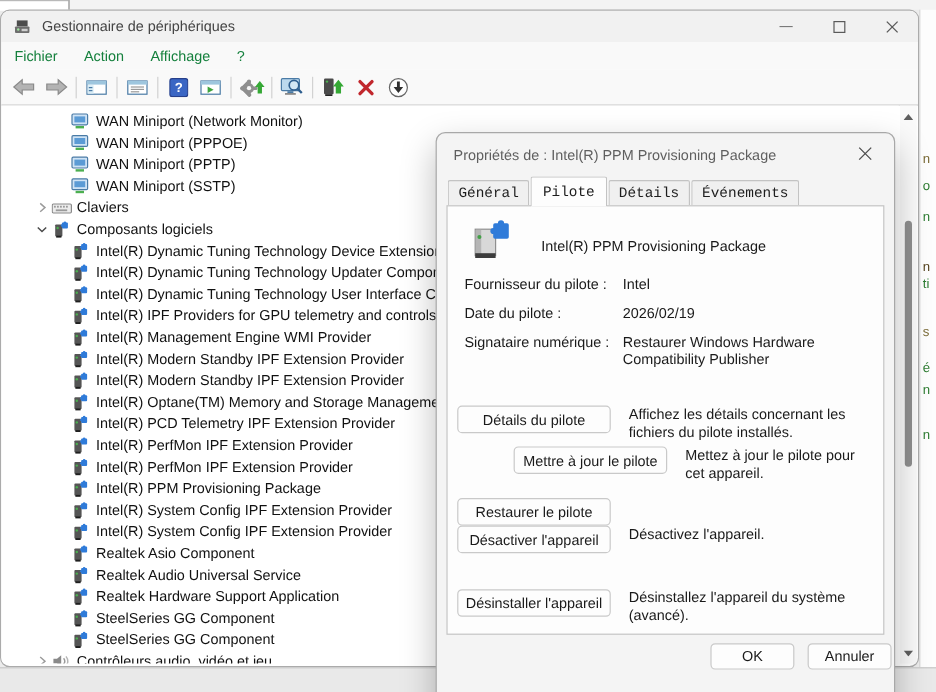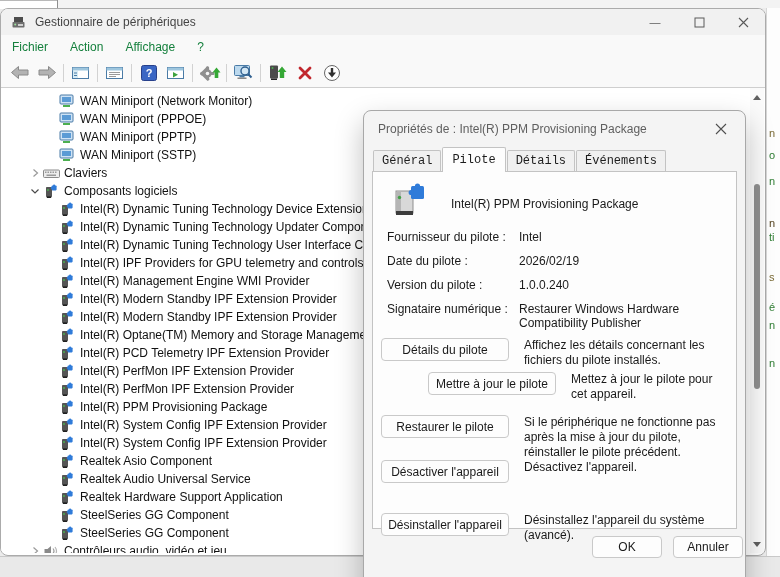--- a/index.html
+++ b/index.html
@@ -630,40 +630,35 @@
       <div class="fields" id="fields">
           <div class="frow">
             <span class="flabel">Fournisseur du pilote :</span>
             <span class="fvalue">Intel</span>
           </div>
           <div class="frow">
             <span class="flabel">Date du pilote :</span>
             <span class="fvalue">2026/02/19</span>
           </div>
           <div class="frow">
-            <span class="flabel">Version du pilote :</span>
-            <span class="fvalue">1.0.0.240</span>
-          </div>
-          <div class="frow">
             <span class="flabel">Signataire numérique :</span>
             <span class="fvalue">Restaurer Windows Hardware Compatibility Publisher</span>
           </div>
         </div>
       <div class="actions" id="actions">
           <div class="arow" style="margin-bottom: 4px;">
             <div class="abtn">Détails du pilote</div>
             <div class="adesc">Affichez les détails concernant les fichiers du pilote installés.</div>
           </div>
           <div class="arow" style="margin-bottom: 13px; margin-left: 47px;">
             <div class="abtn">Mettre à jour le pilote</div>
             <div class="adesc">Mettez à jour le pilote pour cet appareil.</div>
           </div>
           <div class="arow" style="margin-bottom: 0px;">
             <div class="abtn">Restaurer le pilote</div>
-            <div class="adesc">Si le périphérique ne fonctionne pas après la mise à jour du pilote, réinstaller le pilote précédent.</div>
           </div>
           <div class="arow" style="margin-bottom: 30px;">
             <div class="abtn">Désactiver l'appareil</div>
             <div class="adesc">Désactivez l'appareil.</div>
           </div>
           <div class="arow" style="margin-bottom: 0px;">
             <div class="abtn">Désinstaller l'appareil</div>
             <div class="adesc">Désinstallez l'appareil du système (avancé).</div>
           </div>
         </div>

